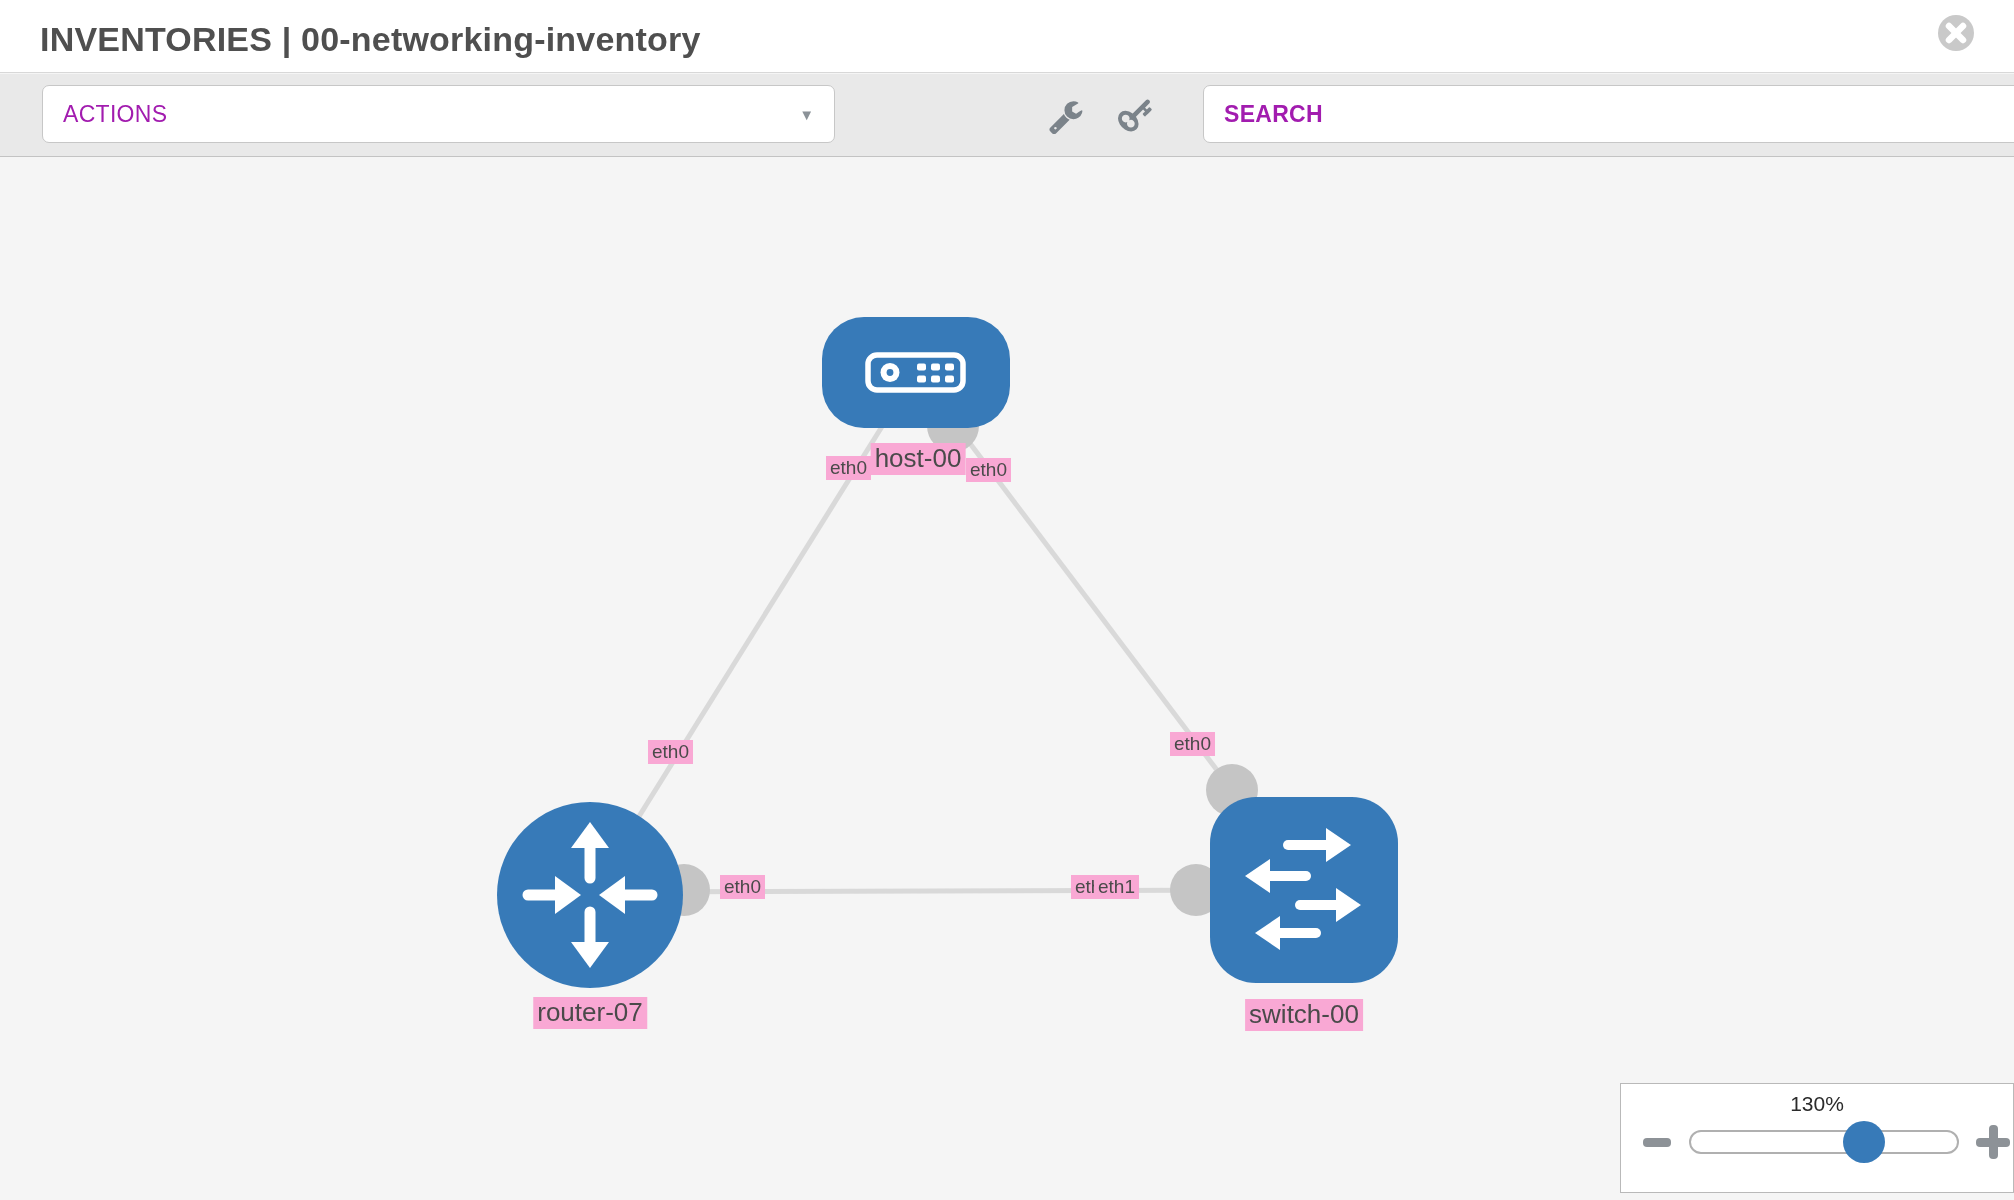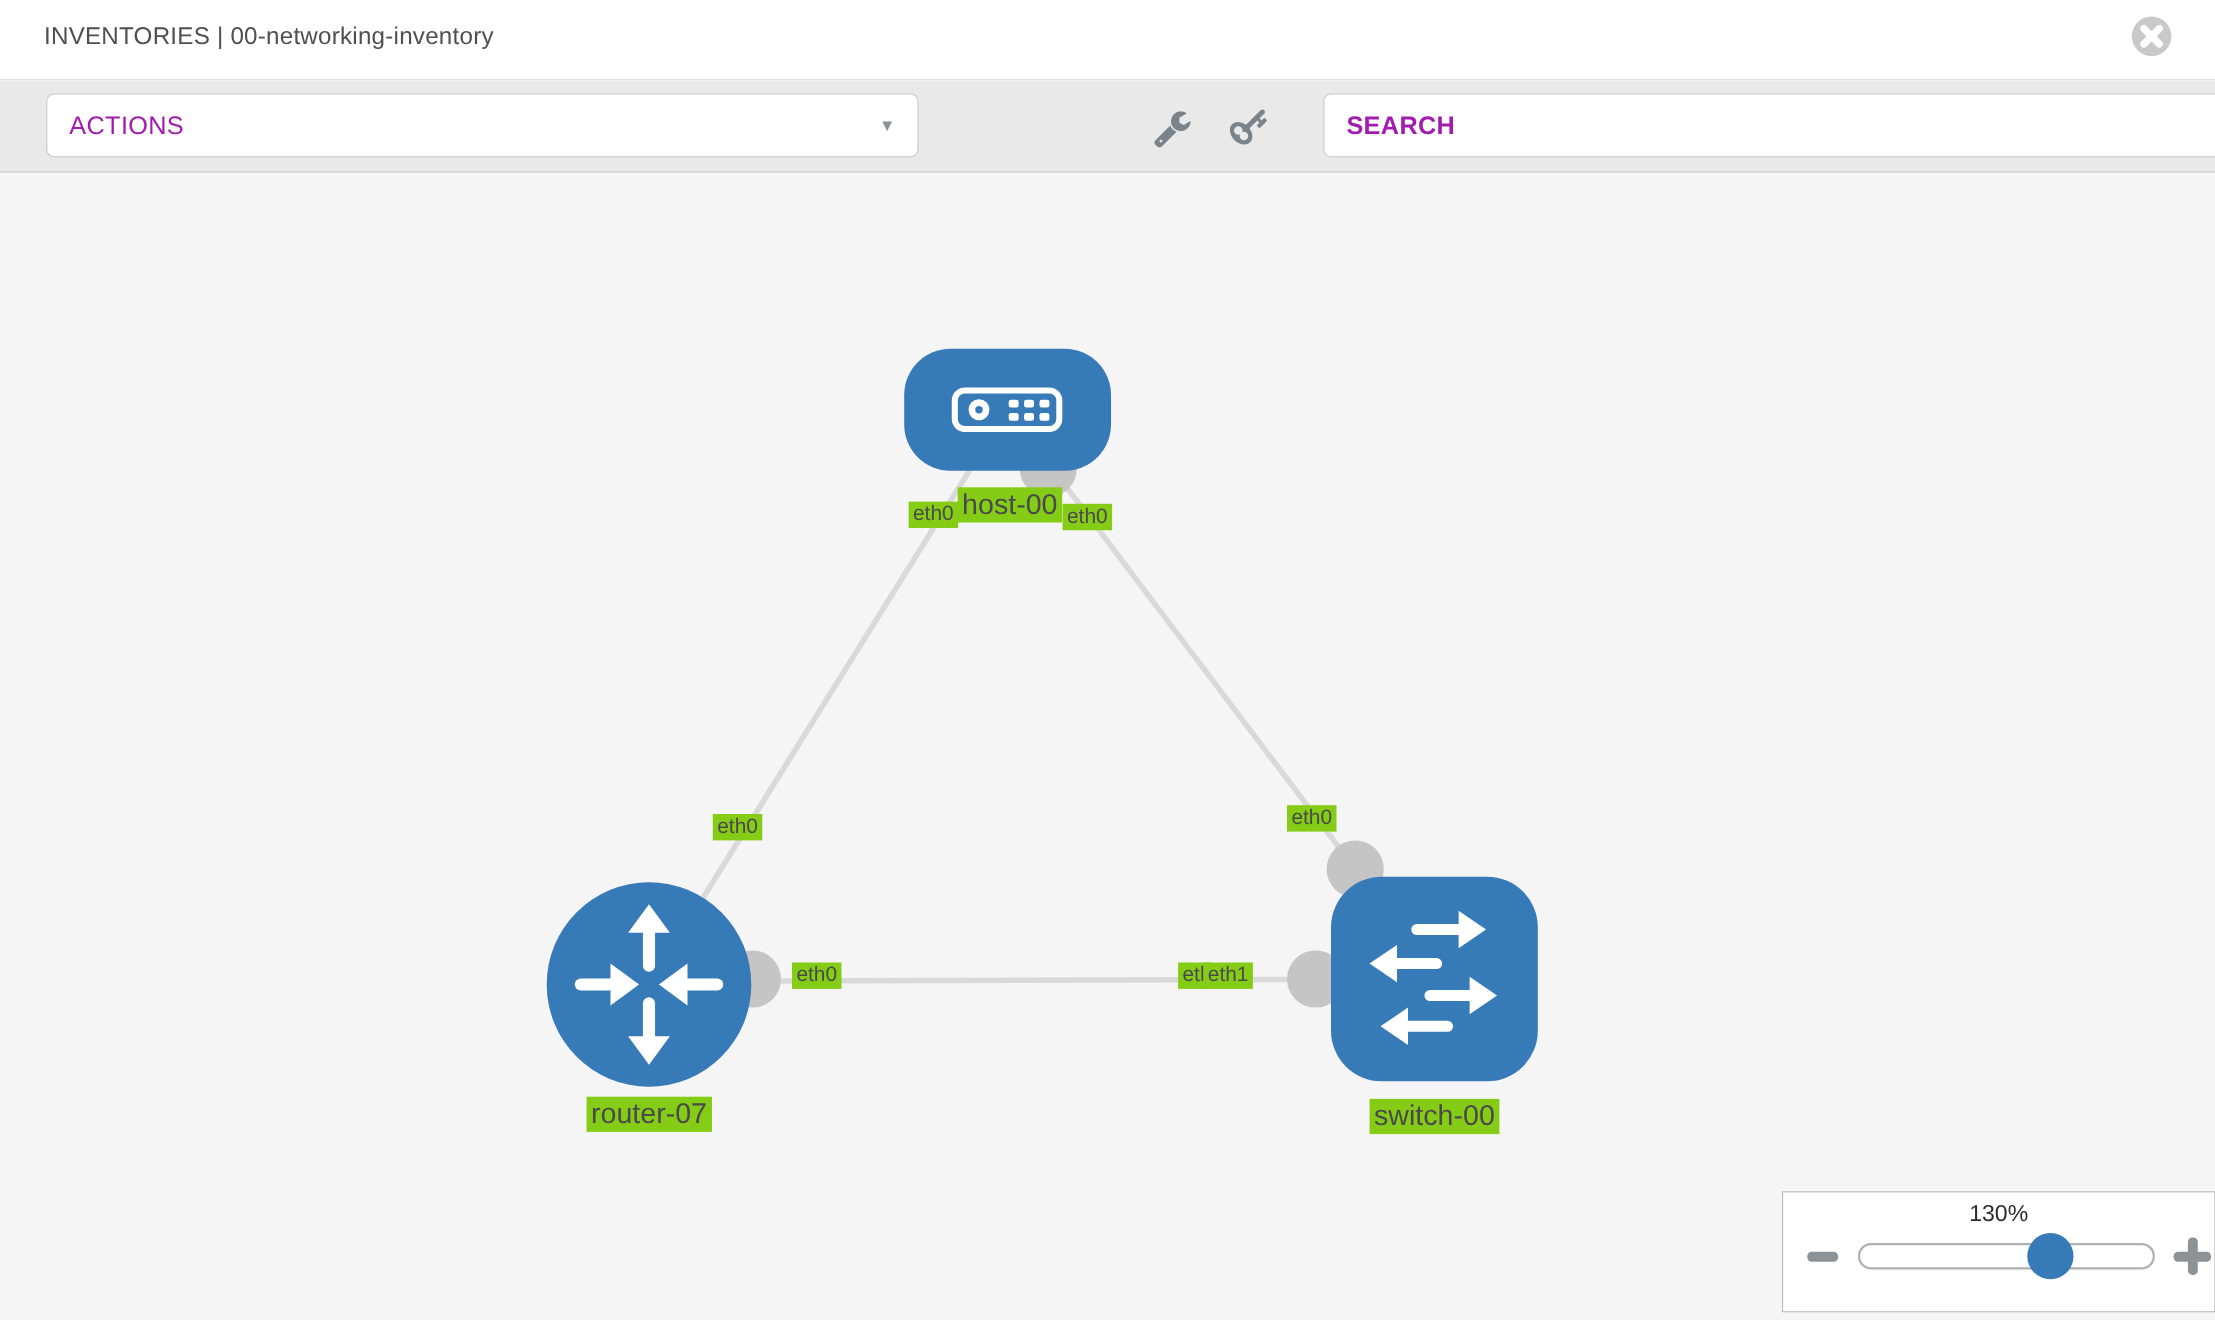--- a/index.html
+++ b/index.html
@@ -3,21 +3,21 @@
 <meta charset="utf-8">
 <style>
   * { margin:0; padding:0; box-sizing:border-box; }
   html,body { width:2014px; height:1200px; }
   body { font-family:"Liberation Sans", sans-serif; background:#f5f5f5; overflow:hidden; }
   #app { position:relative; width:2014px; height:1200px; background:#f5f5f5; }
 
   
   .header { position:absolute; left:0; top:0; width:2014px; height:73px;
             background:#ffffff; border-bottom:1px solid #d8d8d8; }
-  .header-title { position:absolute; left:40px; top:20px; font-size:22px; font-weight:normal;
+  .header-title { position:absolute; left:40px; top:20px; font-size:34px; font-weight:bold;
                   color:#4f4f4f; letter-spacing:0.2px; }
   .close-btn { position:absolute; left:1937px; top:14px; width:38px; height:38px;
                border:none; background:transparent; cursor:pointer; }
 
   
   .toolbar { position:absolute; left:0; top:74px; width:2014px; height:83px;
              background:#e9e9e9; border-bottom:1px solid #c3c3c3; }
   .dropdown { position:absolute; top:11px; height:58px; background:#ffffff;
               border:1px solid #c7c7c7; border-radius:7px; display:flex;
               align-items:center; padding:0 20px; }
@@ -28,21 +28,21 @@
   .tool-icon { position:absolute; top:24px; width:36px; height:36px; cursor:pointer; }
   .tool-icon svg { width:100%; height:100%; fill:#7b838a; }
   .icon-wrench { left:1049px; }
   .icon-key { left:1118px; }
 
   
   .canvas { position:absolute; left:0; top:157px; width:2014px; height:1043px; background:#f5f5f5; }
   .canvas svg.topo { position:absolute; left:0; top:0; }
 
   
-  .chip { position:absolute; background:#84cc16; color:#4a4a4a; white-space:nowrap;
+  .chip { position:absolute; background:#f9a8d4; color:#4a4a4a; white-space:nowrap;
           padding:1px 4px; line-height:1.15; }
   .chip-node { font-size:26px; transform:translateX(-50%); }
   .chip-iface { font-size:19px; }
   .chip-clip { overflow:hidden; width:30px; }
 
   
   .zoom-panel { position:absolute; left:1620px; top:1083px; width:394px; height:110px;
                 background:#ffffff; border:1px solid #b9b9b9;padding-left:20px; }
   .zoom-level { position:absolute; left:0; top:8px; width:100%; text-align:center;
                 font-size:21px; color:#2b2b2b; }

